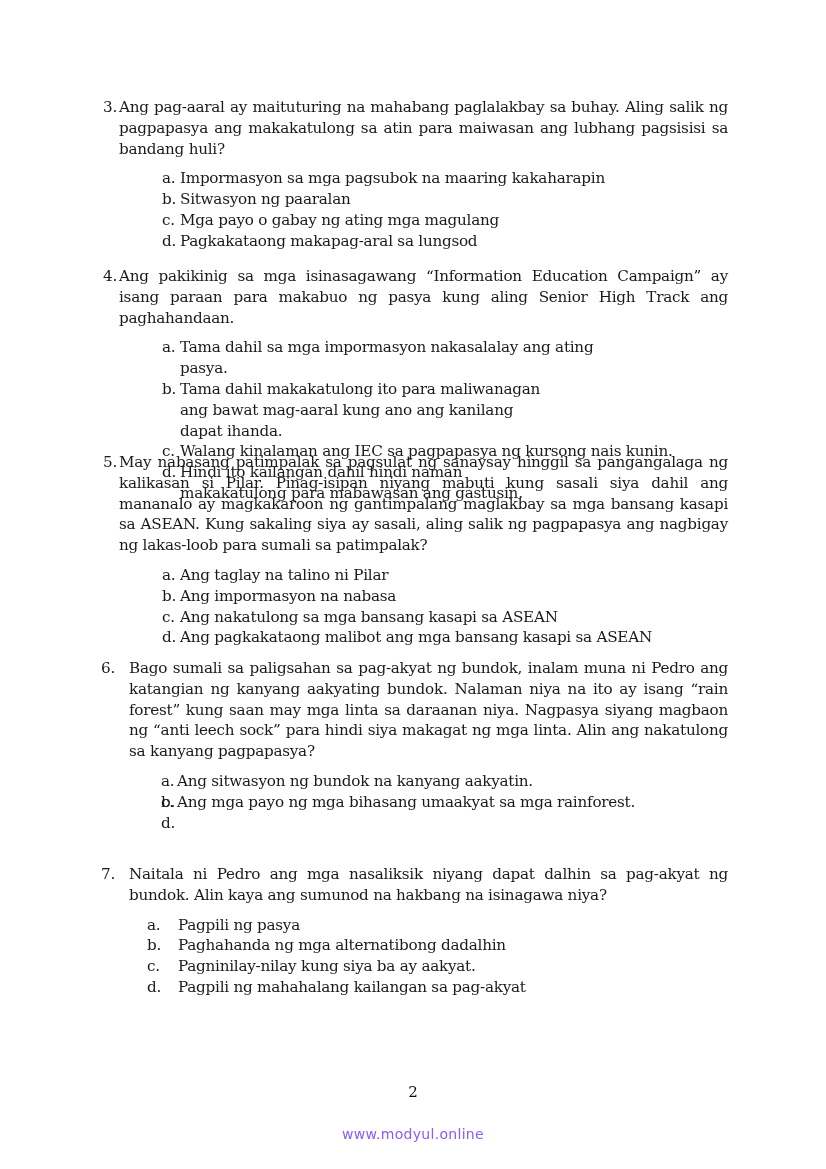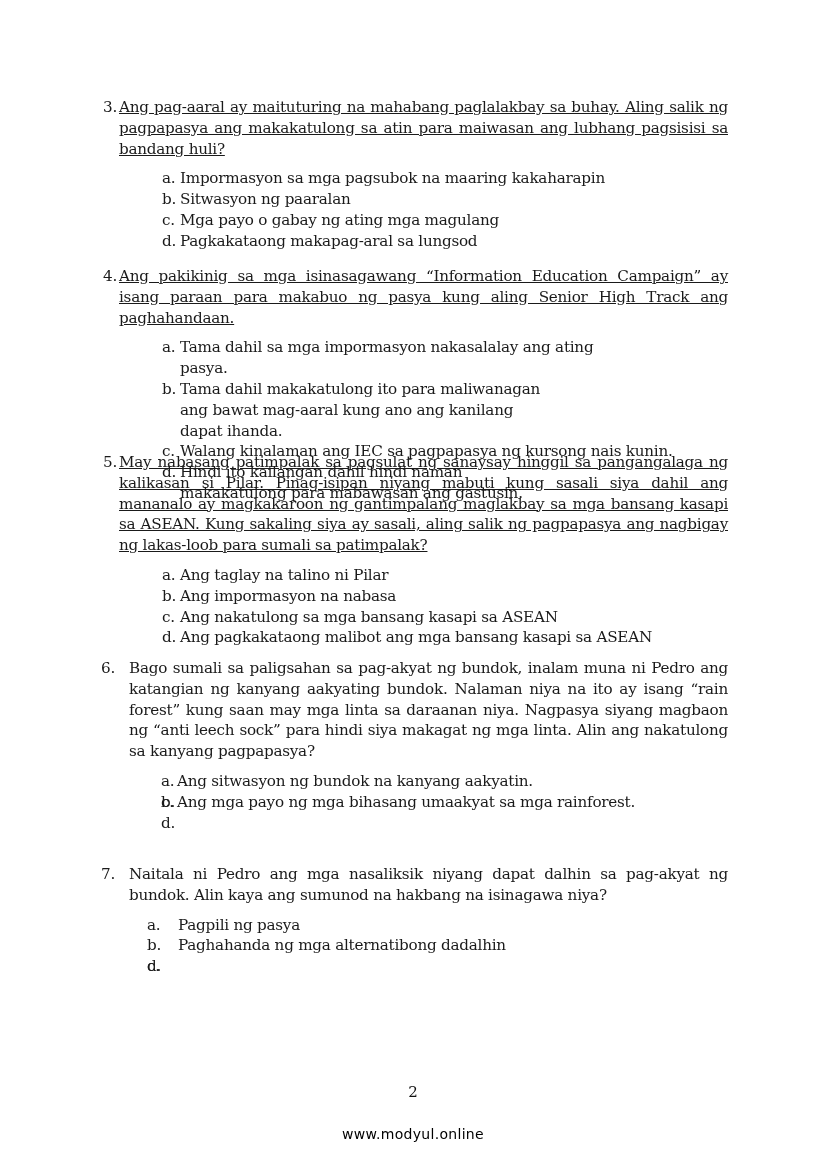--- a/index.html
+++ b/index.html
@@ -17,40 +17,40 @@
   }
   .q .stem { position: relative; text-align: justify; }
   .q .num { position: absolute; left: 0; top: 0; }
   .q .stem-text { display: block; }
   .opts { list-style: none; margin: 0; padding: 0; }
   .opts li { position: relative; }
   .opts .lbl { position: absolute; left: 0; top: 0; }
 
   
   .qa { left: 103px; width: 625px; }
-  .qa .stem-text { padding-left: 16px; text-decoration: underline; }
+  .qa .stem-text { padding-left: 16px; }
   .qa .opts { margin-top: 9px; padding-left: 59px; }
   .qa .opts li { padding-left: 18px; }
 
   
   .qb { left: 101px; width: 627px; }
   .qb .stem-text { padding-left: 28px; }
   .qb .opts { margin-top: 9px; padding-left: 60px; }
   .qb.q6 .opts li { padding-left: 16px; }
   .qb.q7 .opts { padding-left: 46px; }
   .qb.q7 .opts li { padding-left: 31px; }
 
   .page-number {
     position: absolute; left: 0; width: 826px; top: 1083px;
     text-align: center; font-size: 15px; color: #111;
   }
   .watermark {
     position: absolute; left: 0; width: 826px; top: 1126px;
     text-align: center; font-family: "DejaVu Sans", "Liberation Sans", sans-serif;
-    font-size: 14px; color: #000000; letter-spacing: 0.3px;
+    font-size: 14px; color: #8b5cf6; letter-spacing: 0.3px;
   }
 </style>
 </head>
 <body>
 
 <div class="page">
 
   <div class="q qa" style="top:97px;">
     <div class="stem">
       <span class="num">3.</span>
@@ -104,20 +104,20 @@
   </div>
 
   <div class="q qb q7" style="top:864px;">
     <div class="stem">
       <span class="num">7.</span>
       <span class="stem-text">Naitala ni Pedro ang mga nasaliksik niyang dapat dalhin sa pag-akyat ng bundok. Alin kaya ang sumunod na hakbang na isinagawa niya?</span>
     </div>
     <ul class="opts">
       <li><span class="lbl">a.</span><span>Pagpili ng pasya</span></li>
       <li><span class="lbl">b.</span><span>Paghahanda ng mga alternatibong dadalhin</span></li>
-      <li><span class="lbl">c.</span></li>
-      <li><span class="lbl">d.</span></li>
+      <li><span class="lbl">c.</span><span>Pagninilay-nilay kung siya ba ay aakyat.</span></li>
+      <li><span class="lbl">d.</span><span>Pagpili ng mahahalang kailangan sa pag-akyat</span></li>
     </ul>
   </div>
 
   <div class="page-number">2</div>
   <div class="watermark">www.modyul.online</div>
 </div>
 
 </body></html>

